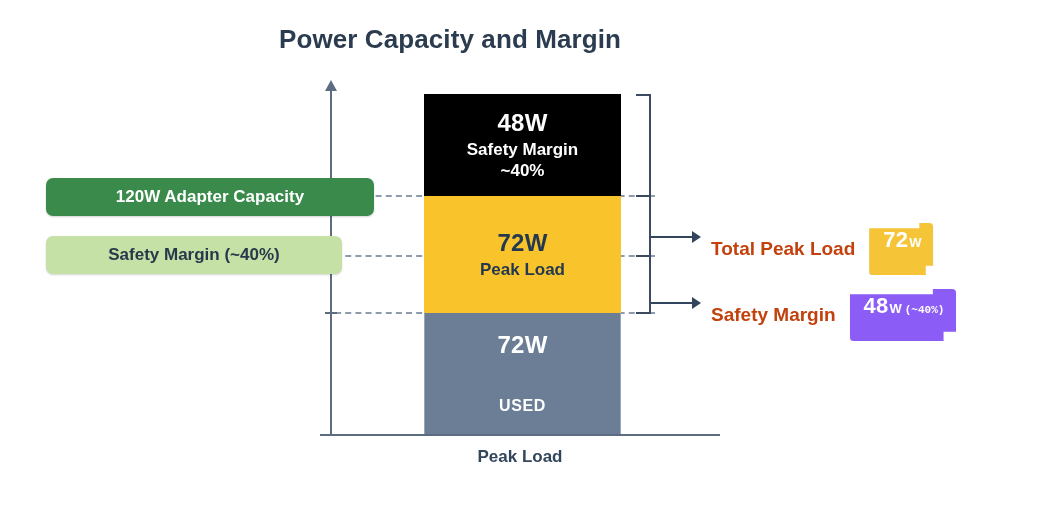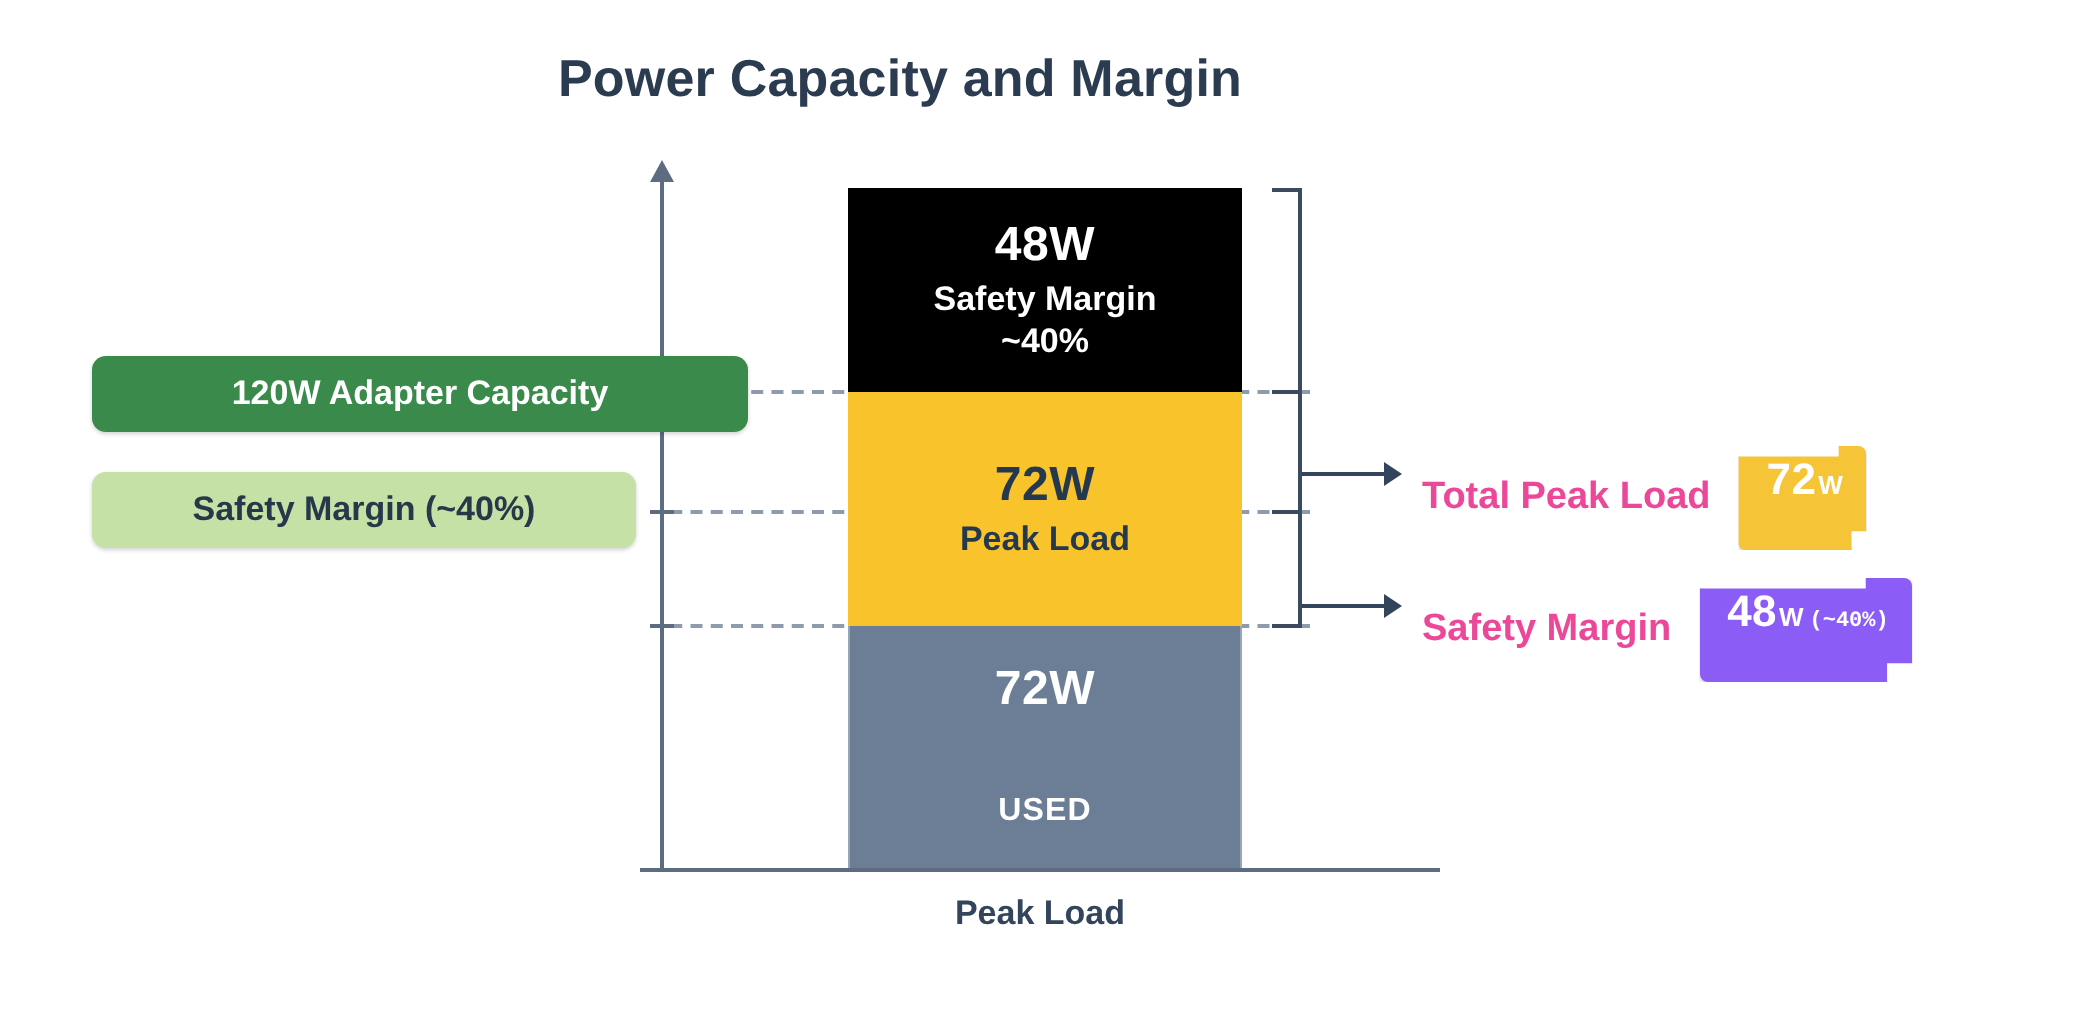--- a/index.html
+++ b/index.html
@@ -156,21 +156,21 @@
     top: 178px;
     width: 328px;
     height: 38px;
     background: #3a8b4b;
     color: #ffffff;
     justify-content: center;
   }
   .pill-safety {
     left: 46px;
     top: 236px;
-    width: 272px;
+    width: 296px;
     height: 38px;
     background: #c5e1a5;
     color: #27384b;
   }
 
   
   .bracket-v {
     position: absolute;
     left: 649px;
     top: 94px;
@@ -210,21 +210,21 @@
   
   .anno {
     position: absolute;
     display: flex;
     align-items: center;
     white-space: nowrap;
   }
   .anno-label {
     font-size: 19px;
     font-weight: bold;
-    color: #ec4899;
+    color: #c2410c;
   }
   .anno-total { left: 711px; top: 223px; }
   .anno-safety { left: 711px; top: 289px; }
 
   
   .badge {
     position: relative;
     margin-left: 14px;
     display: inline-flex;
     align-items: baseline;

